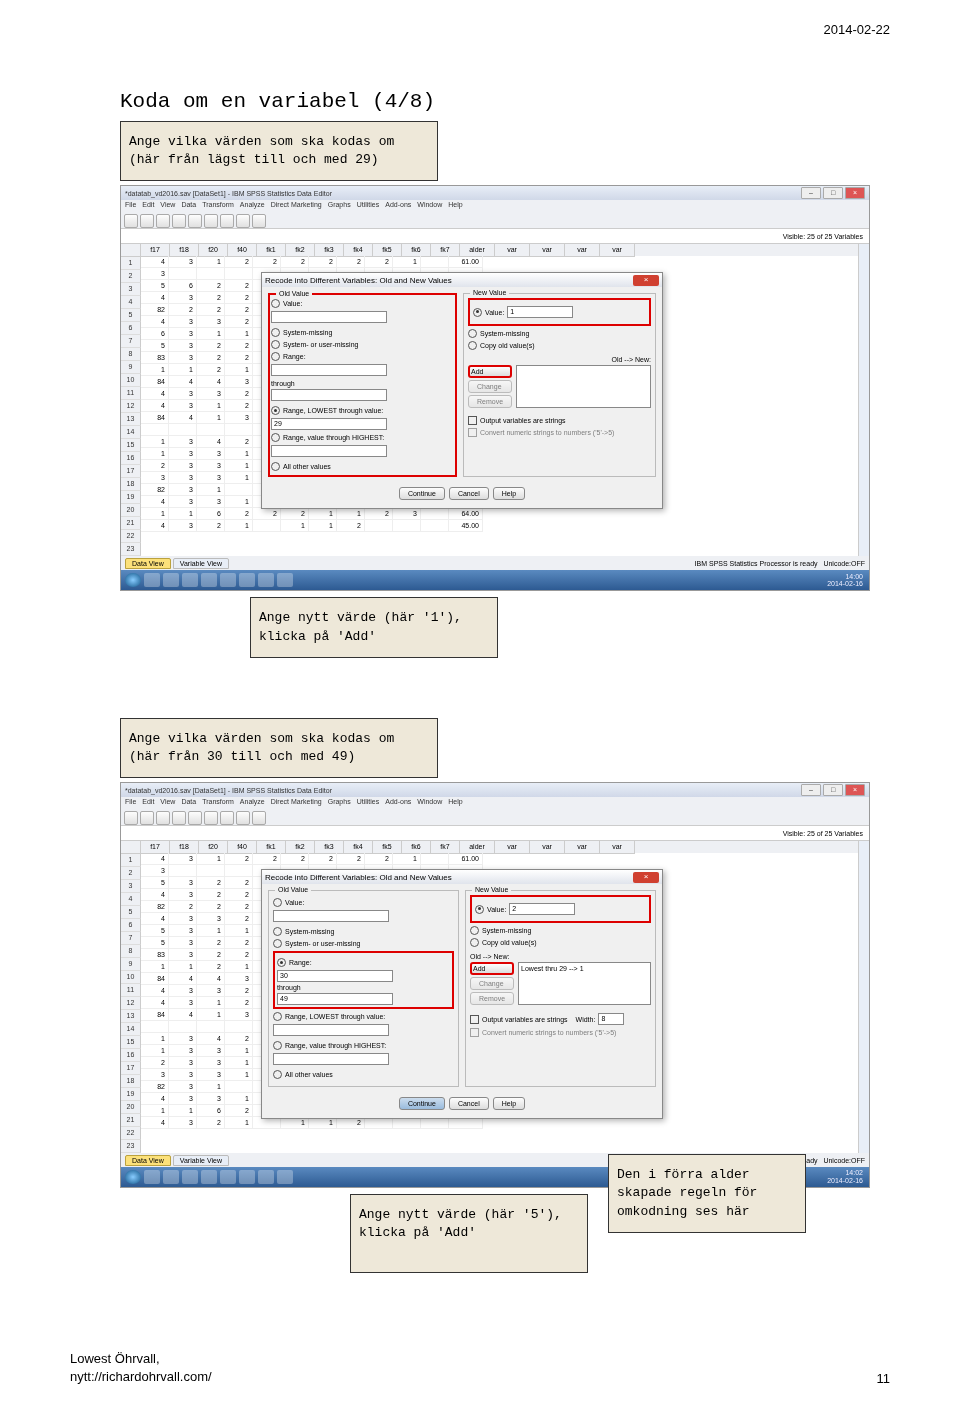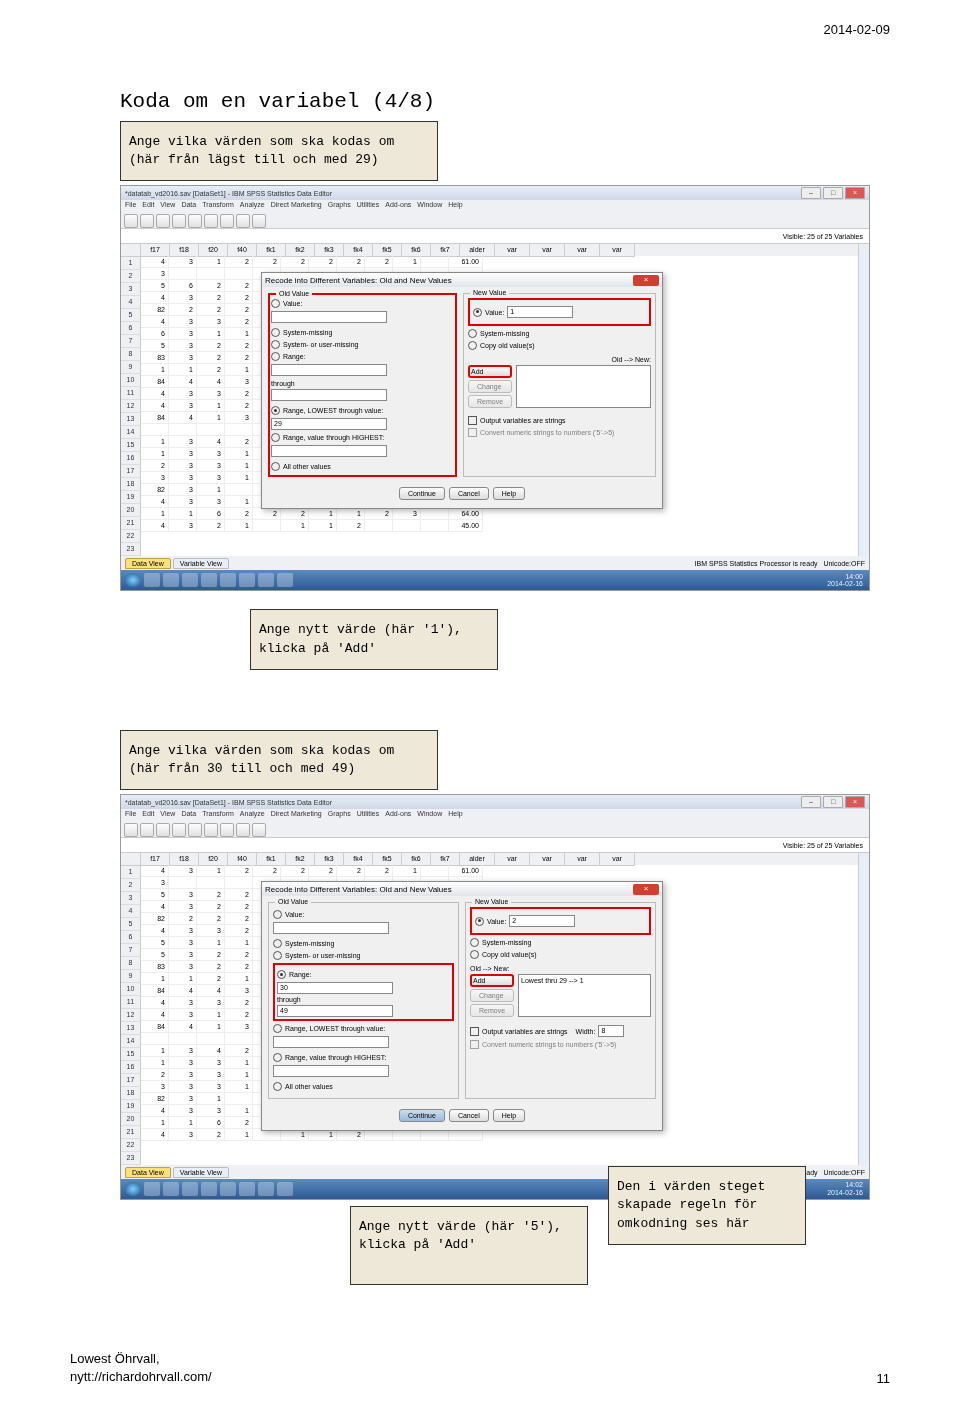--- a/index.html
+++ b/index.html
@@ -314,21 +314,21 @@
   }
   .scroll-right {
     position:absolute; right:0; top:0; bottom:0; width:10px;
     background: #e8eef7; border-left:1px solid #ccc;
   }
 </style>
 </head>
 <body>
 
 <div class="page">
-  <div class="header-date">2014-02-09</div>
+  <div class="header-date">2014-02-22</div>
 
   <div class="slide-block">
     <div class="slide-title">Koda om en variabel (4/8)</div>
     <div class="callout callout-top1" style="white-space:pre-line;">Ange vilka värden som ska kodas om
 (här från lägst till och med 29)</div>
 
     <div class="spss-window" style="position:relative;">
       <div class="spss-titlebar">
         <span>*datatab_vd2016.sav [DataSet1] - IBM SPSS Statistics Data Editor</span>
         <span class="win-ctrls">
@@ -831,21 +831,21 @@
           <div class="tb-btn"></div>
           <div class="tb-btn"></div>
           <div class="tb-btn"></div>
           <div class="tb-btn"></div>
         </div>
         <div class="tb-time" style="white-space:pre-line;">14:00
 2014-02-16</div>
       </div>
     </div>
 
-    <div style="margin-top:18px; margin-left:130px;">
+    <div style="margin-top:6px; margin-left:130px;">
       <div class="callout" style="white-space:pre-line; width:230px;">Ange nytt värde (här '1'),
 klicka på 'Add'</div>
     </div>
   </div>
 
   <div class="slide-block" style="margin-top:60px;">
     <div class="callout callout-top2" style="white-space:pre-line;">Ange vilka värden som ska kodas om
 (här från 30 till och med 49)</div>
 
     <div class="spss-window" style="position:relative;">
@@ -1358,21 +1358,21 @@
           <div class="tb-btn"></div>
         </div>
         <div class="tb-time" style="white-space:pre-line;">14:02
 2014-02-16</div>
       </div>
     </div>
 
     <div style="margin-top:6px; display:flex; gap:20px; margin-left:230px;">
       <div class="callout" style="white-space:pre-line; width:220px;">Ange nytt värde (här '5'),
 klicka på 'Add'</div>
-      <div class="callout" style="white-space:pre-line; width:180px; position:relative; top:-40px;">Den i värden steget
+      <div class="callout" style="white-space:pre-line; width:180px; position:relative; top:-40px;">Den i förra alder
 skapade regeln för
 omkodning ses här</div>
     </div>
   </div>
 
   <div class="footer-left">
     <div>Lowest Öhrvall,</div>
     <div>nytt://richardohrvall.com/</div>
   </div>
   <div class="footer-right">11</div>

